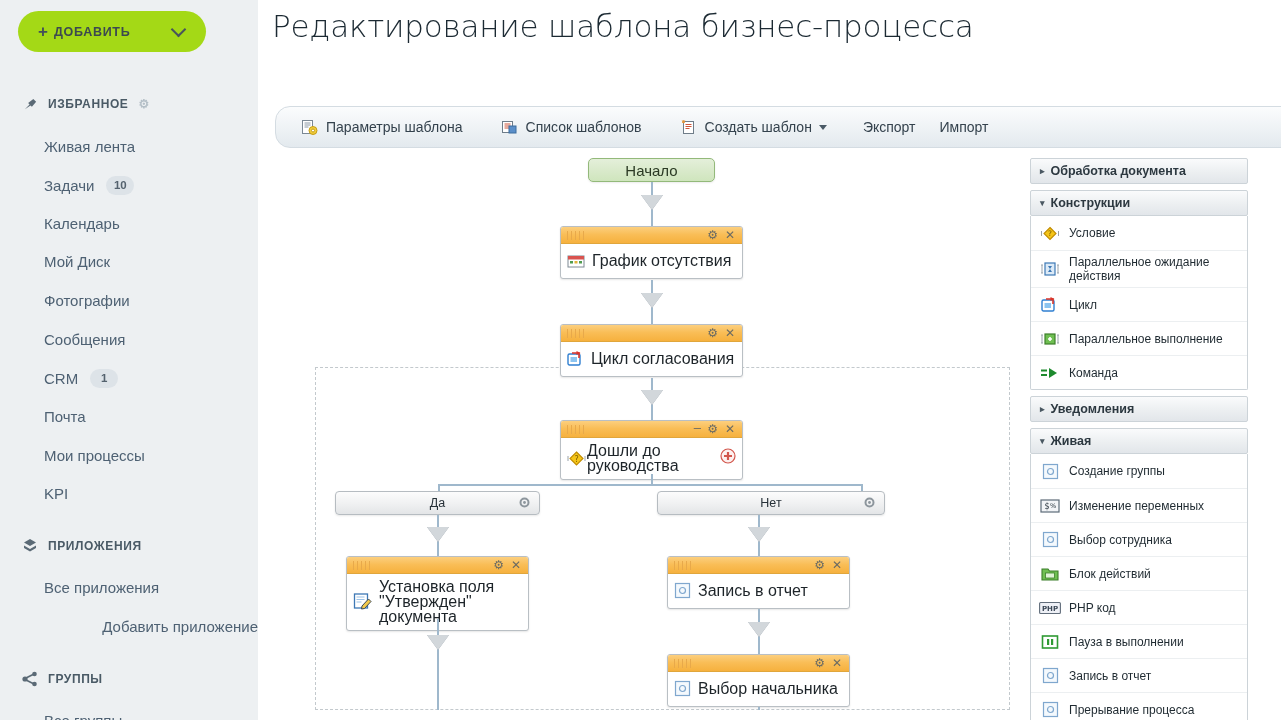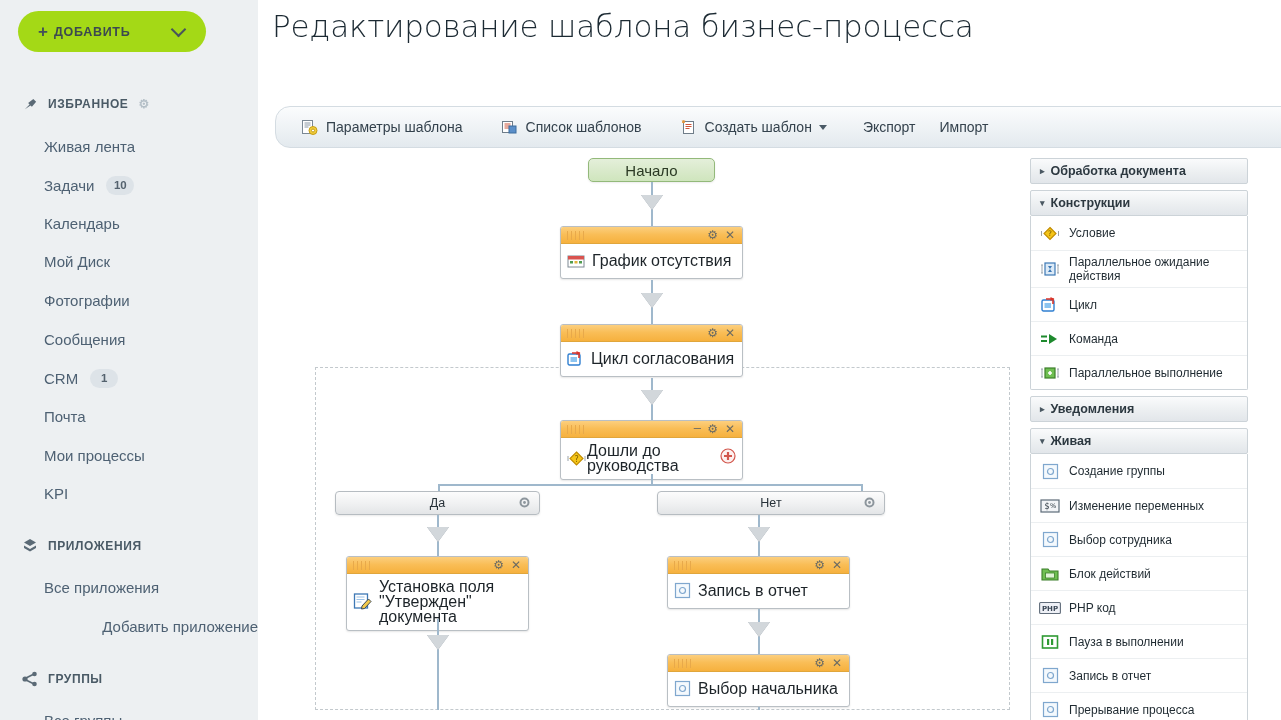--- a/index.html
+++ b/index.html
@@ -597,39 +597,39 @@
                 <path d="M5 3 L12 3 L12 8" stroke="#d9352a" stroke-width="1.6" fill="none"></path>
                 <path d="M9.5 1 L13.5 3 L9.5 5 Z" fill="#d9352a"></path>
                 <rect x="3.5" y="7" width="6.5" height="5" fill="#8cc4f0"></rect>
               </svg>
             </span>
             <span class="alabel">Цикл</span>
           </div>
 
           <div class="acc-item">
             <span class="aicon">
-              <svg width="20" height="14" viewBox="0 0 20 14">
-                <path d="M1 4.5 L7 4.5 M1 9 L7 9" stroke="#1e8a2e" stroke-width="2.2"></path>
-                <path d="M9 2 L17 7 L9 12 Z" fill="#1e8a2e"></path>
-              </svg>
-            </span>
-            <span class="alabel">Команда</span>
-          </div>
-
-          <div class="acc-item">
-            <span class="aicon">
               <svg width="20" height="18" viewBox="0 0 20 18">
                 <rect x="5" y="4" width="10" height="10" fill="#6fbf52" stroke="#3c7f2a" stroke-width="1.2"></rect>
                 <path d="M8 9 L12 9 M10 7 L10 11" stroke="#fff" stroke-width="1.6"></path>
                 <path d="M2 5 L2 13 M18 5 L18 13" stroke="#9aa3ab" stroke-width="1"></path>
                 <path d="M1 13 L3 13 M17 13 L19 13 M1 5 L3 5 M17 5 L19 5" stroke="#9aa3ab" stroke-width="1"></path>
               </svg>
             </span>
             <span class="alabel">Параллельное выполнение</span>
           </div>
+
+          <div class="acc-item">
+            <span class="aicon">
+              <svg width="20" height="14" viewBox="0 0 20 14">
+                <path d="M1 4.5 L7 4.5 M1 9 L7 9" stroke="#1e8a2e" stroke-width="2.2"></path>
+                <path d="M9 2 L17 7 L9 12 Z" fill="#1e8a2e"></path>
+              </svg>
+            </span>
+            <span class="alabel">Команда</span>
+          </div>
         </div>
       </div>
 
       <div class="acc">
         <div class="acc-head">
           <span class="tri">▸</span>
           <span>Уведомления</span>
         </div>
       </div>
 

